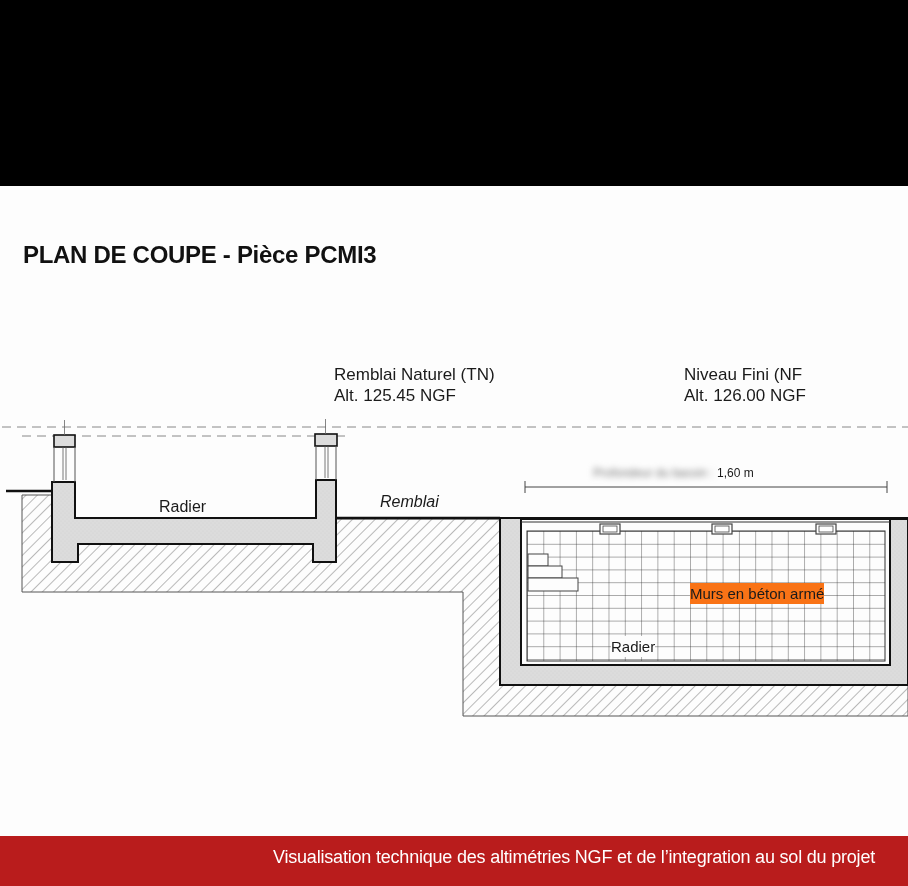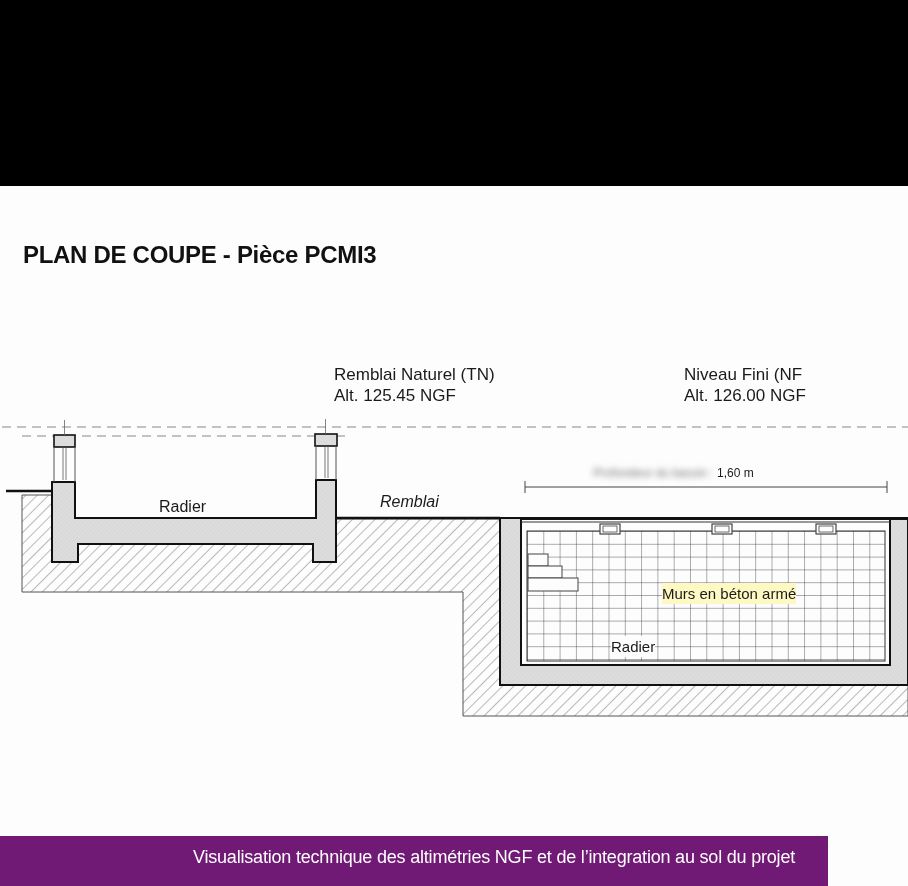--- a/index.html
+++ b/index.html
@@ -1,20 +1,20 @@
 <!DOCTYPE html>
 <html><head>
 <meta charset="utf-8">
 <style>
   html, body { margin: 0; padding: 0; }
   body { width: 908px; height: 886px; position: relative; background: #fdfdfd; overflow: hidden; font-family: "Liberation Sans", sans-serif; }
   .top-band { position: absolute; left: 0; top: 0; width: 908px; height: 186px; background: #000; }
   .title { position: absolute; left: 23px; top: 205px; font-size: 24px; font-weight: bold; color: #111; letter-spacing: -0.3px; margin-top: 36px; }
   .lbl { position: absolute; font-size: 17px; color: #1a1a1a; line-height: 21px; white-space: nowrap; }
-  .caption-bar { position: absolute; left: 0; top: 836px; width: 828px; height: 50px; background: #701a75; }
+  .caption-bar { position: absolute; left: 0; top: 836px; width: 908px; height: 50px; background: #b91c1c; }
   .caption { position: absolute; right: 33px; top: 11px; color: #fff; font-size: 18px; white-space: nowrap; letter-spacing: -0.2px; }
   svg.drawing { position: absolute; left: 0; top: 186px; }
   .blur { filter: blur(3px); color: #777; }
 </style>
 </head>
 <body>
 
 <div class="top-band"></div>
 
 <div class="title">PLAN DE COUPE - Pièce PCMI3</div>
@@ -97,21 +97,21 @@
 
   <g>
     <line x1="525" y1="487" x2="887" y2="487" stroke="#444" stroke-width="1"></line>
     <line x1="525" y1="481" x2="525" y2="493" stroke="#444" stroke-width="1"></line>
     <line x1="887" y1="481" x2="887" y2="493" stroke="#444" stroke-width="1"></line>
   </g>
 </svg>
 
 <div class="lbl" style="left:159px; top:496px; font-size:16px;">Radier</div>
 <div class="lbl" style="left:380px; top:491px; font-size:16px;font-style:italic;">Remblai</div>
-<div class="lbl" style="left:662px; top:583px; font-size:15px; background:#fef9c3;text-align:center;">Murs en béton armé</div>
+<div class="lbl" style="left:690px; top:583px; font-size:15px; background:#f97316;text-align:center;">Murs en béton armé</div>
 <div class="lbl" style="left:611px; top:636px; font-size:15px; background:#fdfdfd;">Radier</div>
 
 <div class="lbl" style="left:593px; top:463px; font-size:12px;">
   <span class="blur">Profondeur du bassin :</span>
   <span>1,60 m</span>
 </div>
 
 <div class="caption-bar">
   <div class="caption">Visualisation technique des altimétries NGF et de l’integration au sol du projet</div>
 </div>

